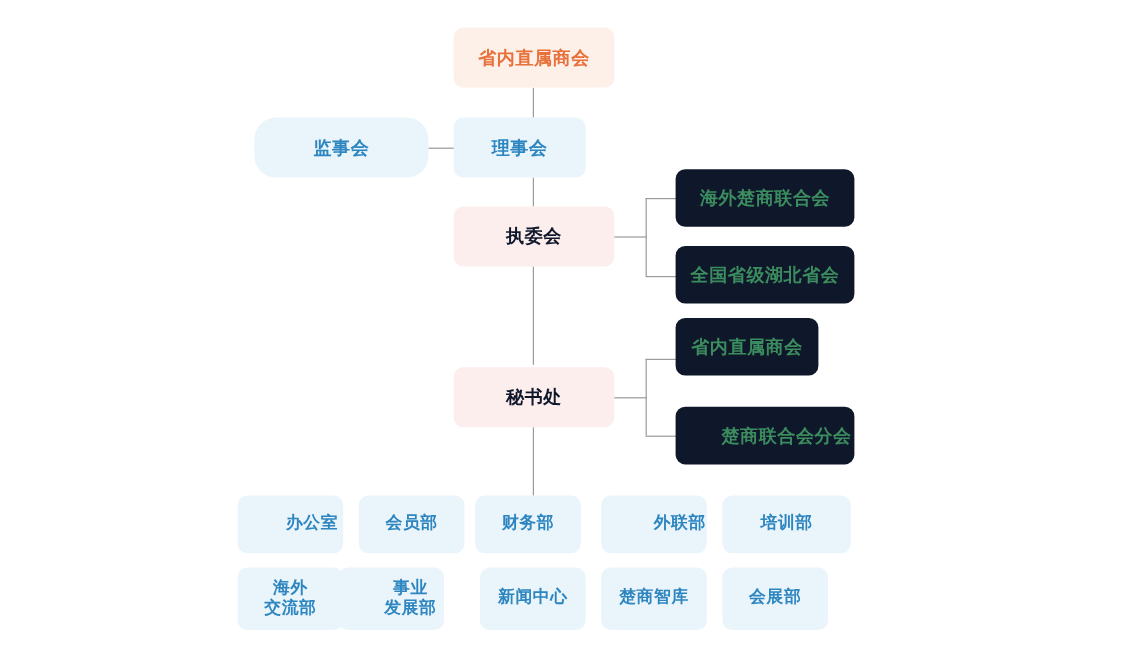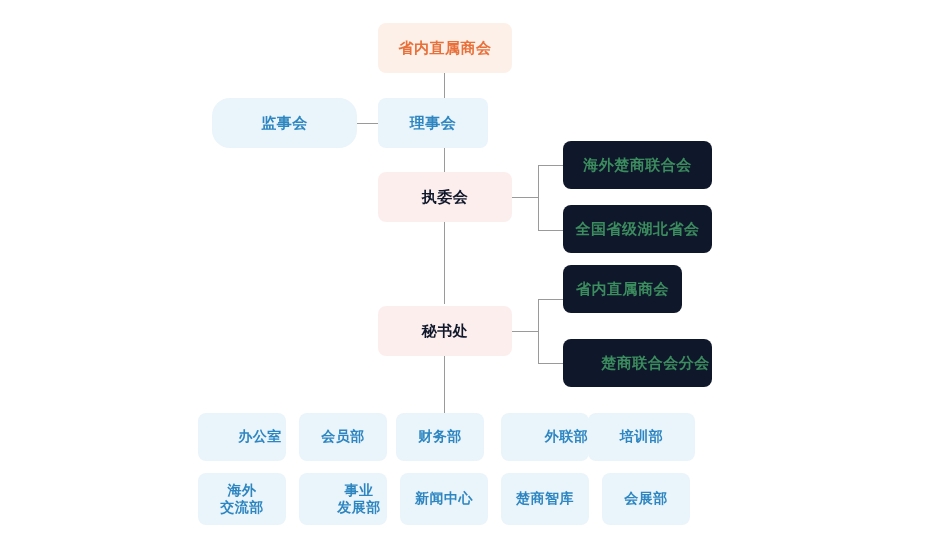--- a/index.html
+++ b/index.html
@@ -101,23 +101,23 @@
   <div class="node pink" style="left:378px; top:306px; width:134px; height:50px;">秘书处</div>
 
   <div class="node green" style="left:563px; top:265px; width:119px; height:48px;">省内直属商会</div>
 
   <div class="node green" style="left:563px; top:339px; width:149px; height:48px;padding-left:36px;">楚商联合会分会</div>
 
   <div class="node dept" style="left:198px; top:413px; width:88px; height:48px;padding-left:36px;">办公室</div>
   <div class="node dept" style="left:299px; top:413px; width:88px; height:48px;">会员部</div>
   <div class="node dept" style="left:376px; top:413px; width:88px; height:48px;margin-left:20px;">财务部</div>
   <div class="node dept" style="left:501px; top:413px; width:88px; height:48px;padding-left:43px;">外联部</div>
-  <div class="node dept" style="left:588px; top:413px; width:107px; height:48px;">培训部</div>
+  <div class="node dept" style="left:602px; top:413px; width:107px; height:48px;">培训部</div>
 
   <div class="node dept" style="left:198px; top:473px; width:88px; height:52px;">海外
 交流部</div>
-  <div class="node dept" style="left:299px; top:473px; width:88px; height:52px;padding-left:32px;">事业
+  <div class="node dept" style="left:282px; top:473px; width:88px; height:52px;padding-left:32px;">事业
 发展部</div>
   <div class="node dept" style="left:400px; top:473px; width:88px; height:52px;">新闻中心</div>
   <div class="node dept" style="left:602px; top:473px; width:88px; height:52px;">会展部</div>
   <div class="node dept" style="left:501px; top:473px; width:88px; height:52px;">楚商智库</div>
 
 </div>
 
 </body></html>

